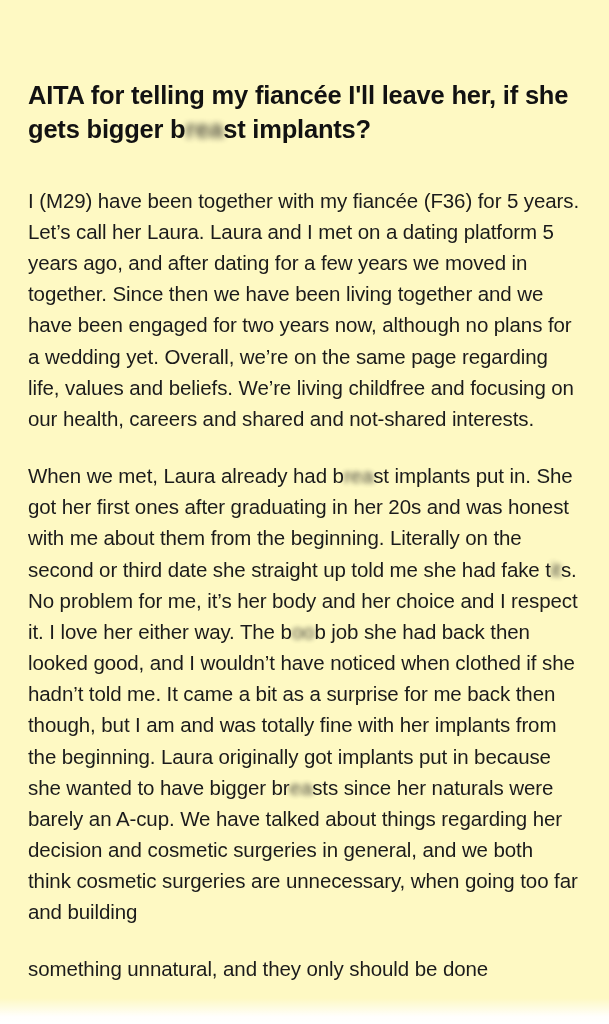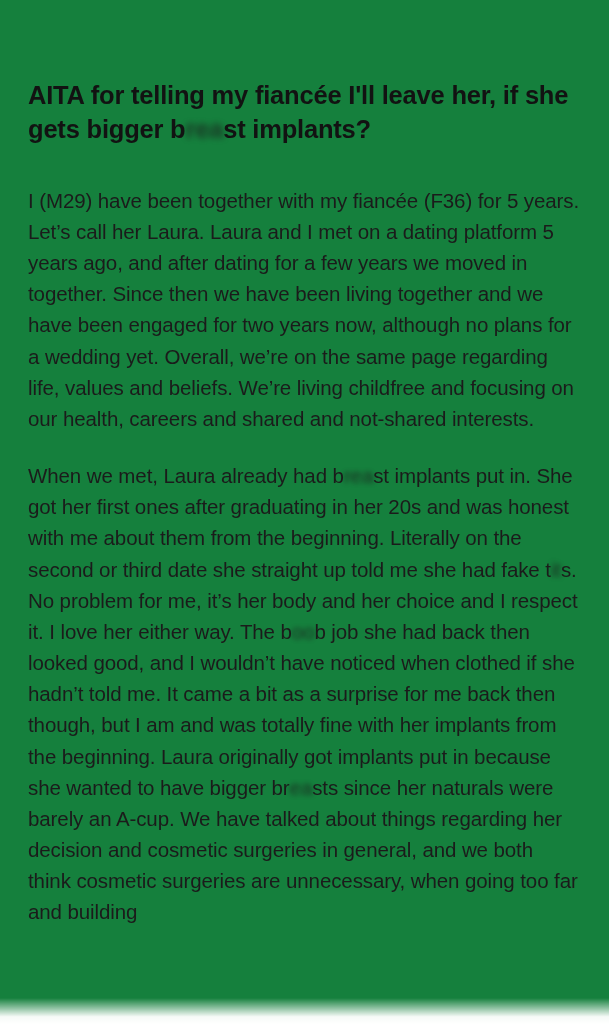--- a/index.html
+++ b/index.html
@@ -11,21 +11,21 @@
     width: 609px;
     height: 1024px;
     overflow: hidden;
     font-family: "Liberation Sans", sans-serif;
     color: #1a1a1a;
   }
   .page {
     position: relative;
     width: 609px;
     height: 1024px;
-    background: #15803d;
+    background: #fef9c3;
     box-sizing: border-box;
     padding: 0 28px;
   }
   .post-title {
     margin: 0;
     padding-top: 78px;
     font-size: 25.5px;
     line-height: 1.35;
     font-weight: 700;
     letter-spacing: -0.2px;
@@ -78,16 +78,19 @@
 
   <div class="post-body">
     <p class="para">
       <span>I (M29) have been together with my fiancée (F36) for 5 years. Let’s call her Laura. Laura and I met on a dating platform 5 years ago, and after dating for a few years we moved in together. Since then we have been living together and we have been engaged for two years now, although no plans for a wedding yet. Overall, we’re on the same page regarding life, values and beliefs. We’re living childfree and focusing on our health, careers and shared and not-shared interests.</span>
     </p>
 
     <p class="para">
       <span>When we met, Laura already had b</span><span class="censored">rea</span><span>st implants put in. She got her first ones after graduating in her 20s and was honest with me about them from the beginning. Literally on the second or third date she straight up told me she had fake t</span><span class="censored">it</span><span>s. No problem for me, it’s her body and her choice and I respect it. I love her either way. The b</span><span class="censored">oo</span><span>b job she had back then looked good, and I wouldn’t have noticed when clothed if she hadn’t told me. It came a bit as a surprise for me back then though, but I am and was totally fine with her implants from the beginning. Laura originally got implants put in because she wanted to have bigger br</span><span class="censored">ea</span><span>sts since her naturals were barely an A-cup. We have talked about things regarding her decision and cosmetic surgeries in general, and we both think cosmetic surgeries are unnecessary, when going too far and building</span>
     </p>
 
+    <p class="para">
+      <span>something unnatural, and they only should be done</span>
+    </p>
   </div>
 
   <div class="fade-bottom"></div>
 </div>
 
 </body></html>

